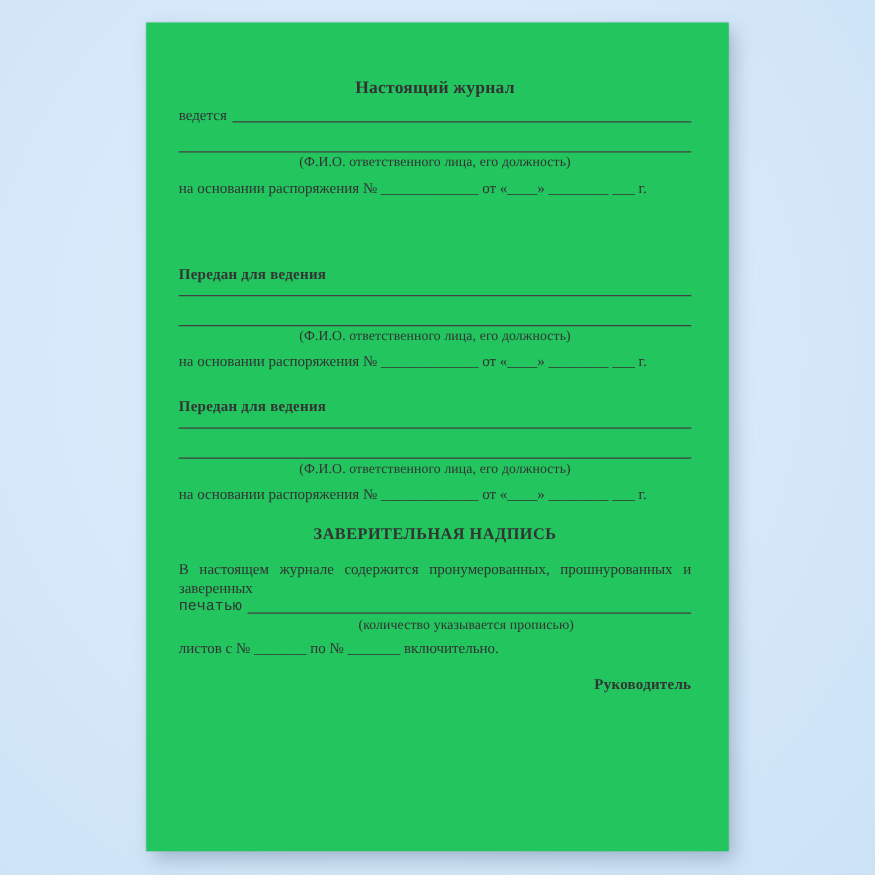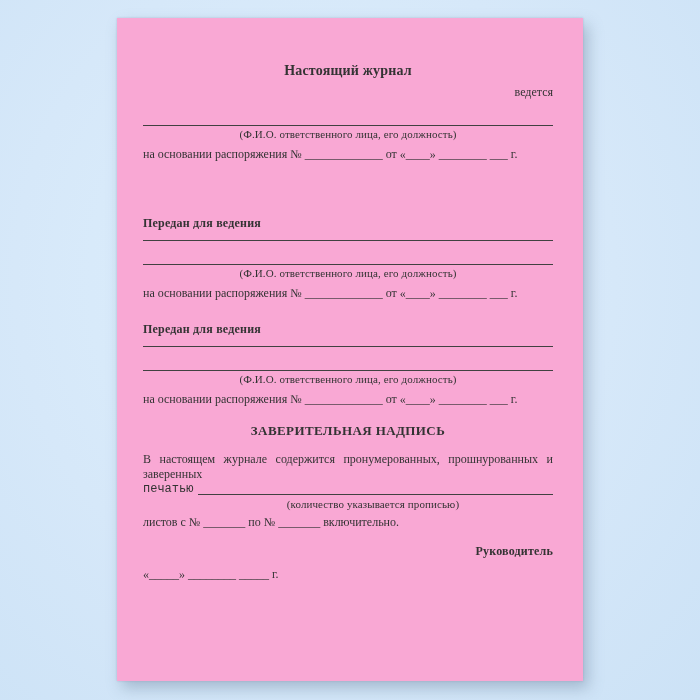--- a/index.html
+++ b/index.html
@@ -13,40 +13,39 @@
     overflow: hidden;
     background: radial-gradient(ellipse at 45% 40%, #def0fd 0%, #d6e8f9 55%, #cce2f6 100%);
     font-family: "Liberation Serif", "DejaVu Serif", serif;
   }
   .paper {
     position: absolute;
     left: 117px;
     top: 18px;
     width: 466px;
     height: 663px;
-    background: #f9a8d4;
+    background: #22c55e;
     box-shadow: 0 0 2px rgba(125,145,170,0.40),
                 5px 7px 14px rgba(108,130,158,0.45);
     color: #333333;
     font-size: 12px;
     line-height: 15px;
     box-sizing: border-box;
     padding: 45px 30px 0 26px;
   }
   .title {
     font-weight: bold;
     font-size: 14px;
     line-height: 16px;
     text-align: center;
     letter-spacing: 0.2px;
   }
   .flex-row {
     display: flex;
     align-items: flex-end;
-    flex-direction: column;
   }
   .fill-line {
     flex: 1 1 auto;
     border-bottom: 1px solid #414141;
     margin-left: 5px;
     margin-bottom: 2px;
     min-height: 1px;
   }
   .rule {
     border-top: 1px solid #414141;
@@ -133,15 +132,14 @@
     <span>печатью</span>
     <span class="fill-line"></span>
   </div>
   <div class="quantity-caption-wrap">
     <div class="caption mt-caption2">(количество указывается прописью)</div>
   </div>
 
   <div class="mt-sheets">листов с № _______ по № _______ включительно.</div>
 
   <div class="section-heading mt-manager">Руководитель</div>
-  <div class="mt-date">«_____» ________ _____ г.</div>
 
 </div>
 
 </body></html>

